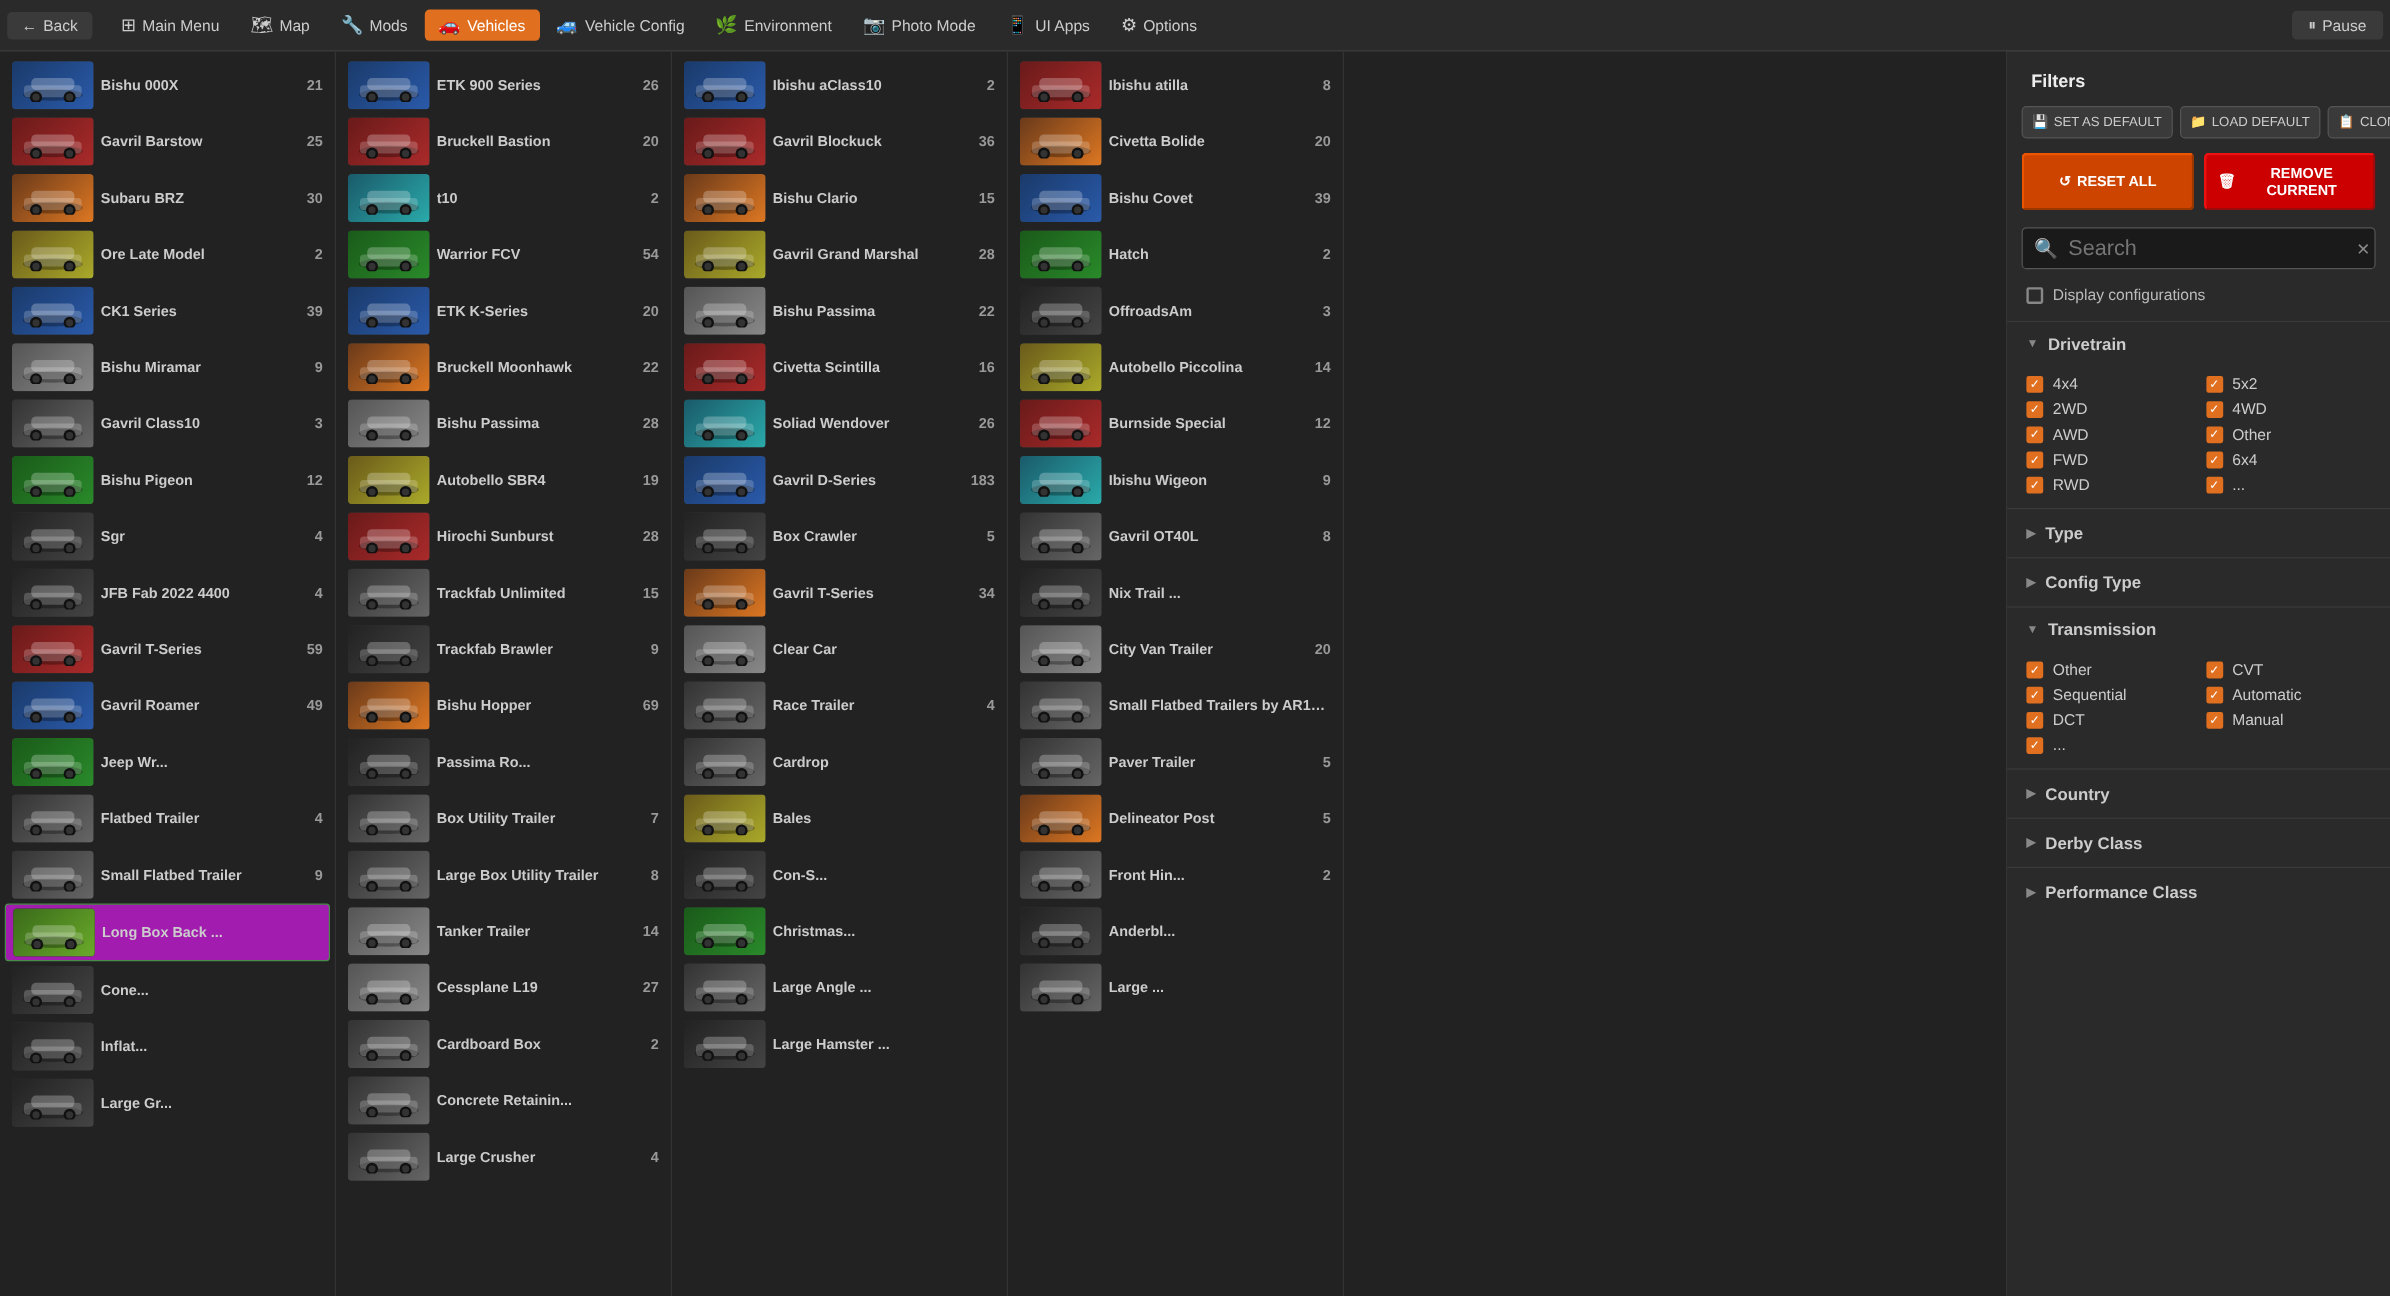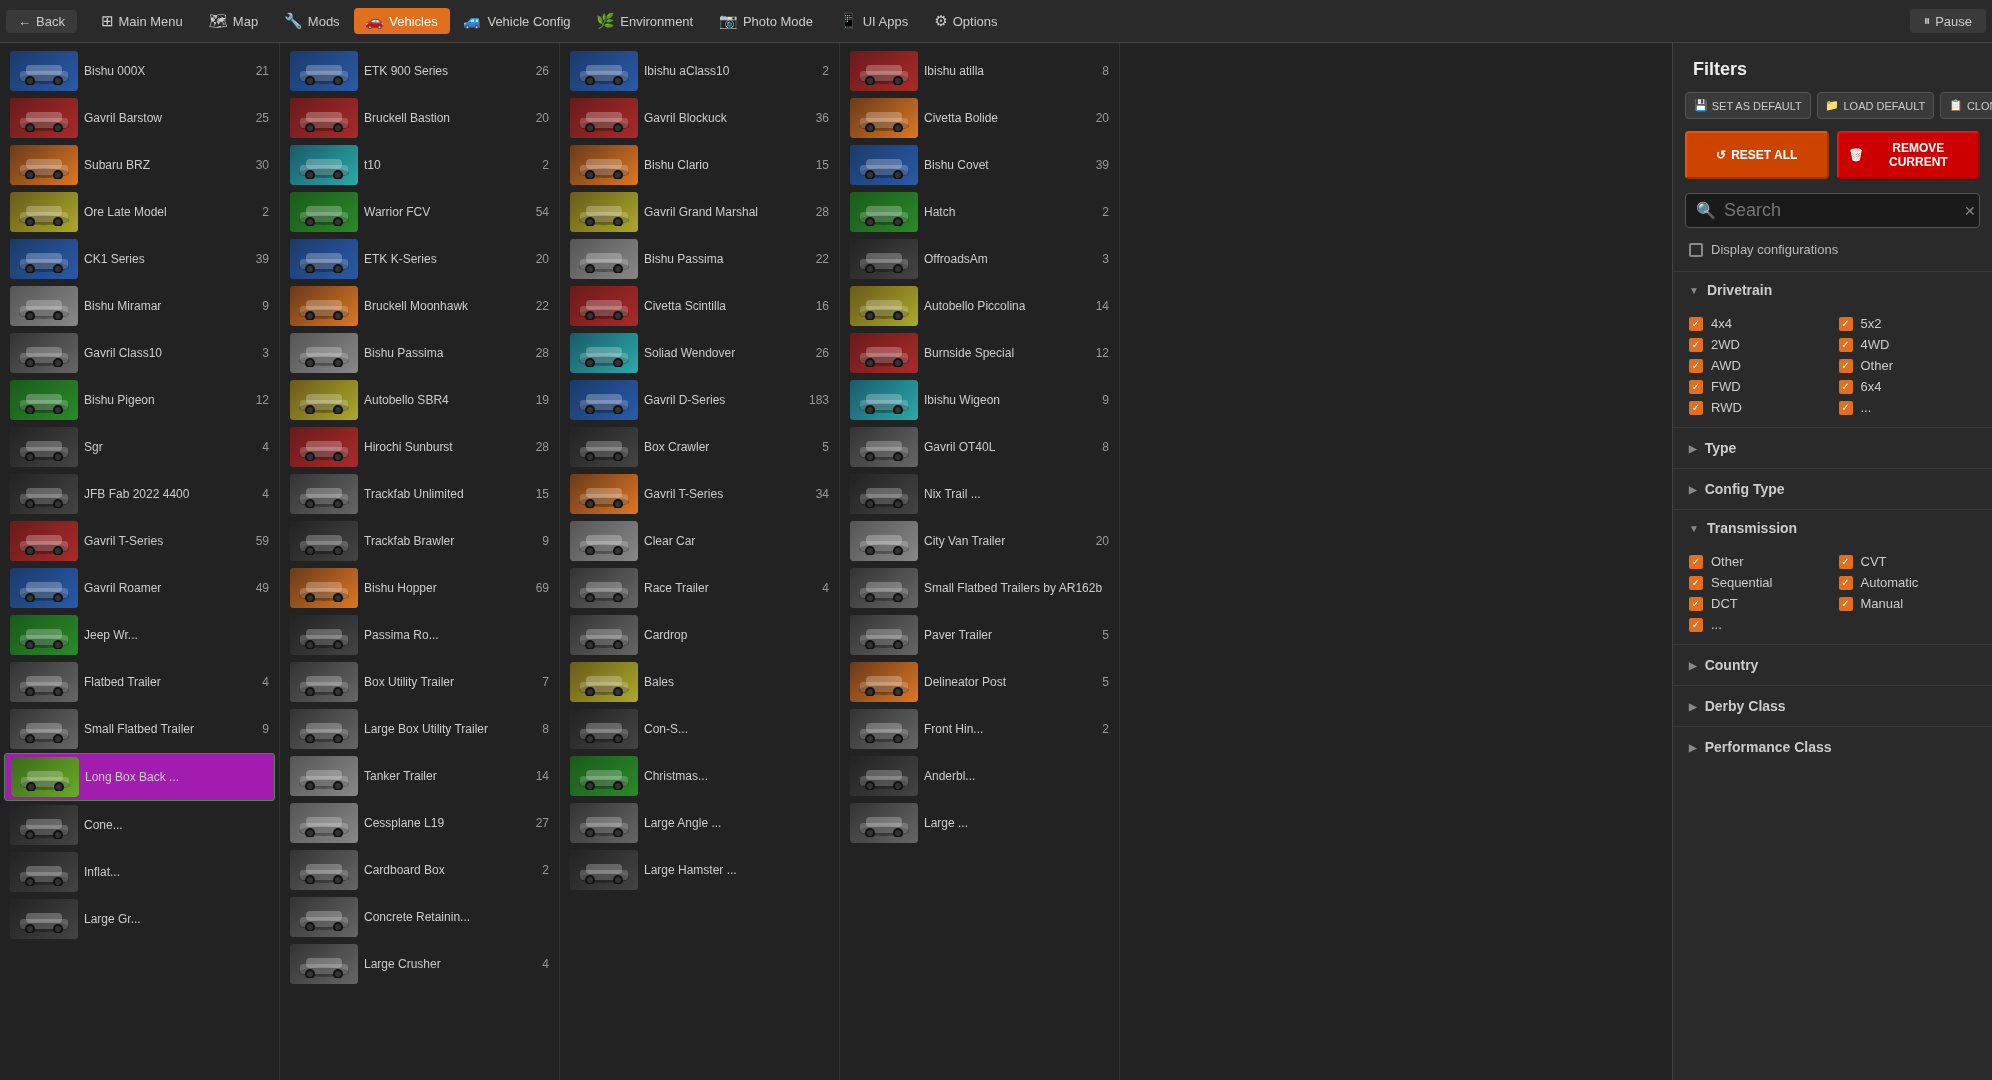--- a/index.html
+++ b/index.html
@@ -71,20 +71,21 @@
       width: 100%;
       height: calc(1080px - 43px);
     }
 
     
     #vehicle-area {
       flex: 1;
       display: flex;
       overflow: hidden;
       background: #222;
+      font-weight: bold;
     }
 
     .vehicle-col {
       width: 280px;
       overflow-y: auto;
       border-right: 1px solid #333;
       padding: 4px 0;
     }
     .vehicle-col::-webkit-scrollbar { width: 6px; }
     .vehicle-col::-webkit-scrollbar-track { background: #1a1a1a; }
@@ -152,21 +153,21 @@
       display: flex;
       flex-direction: column;
       overflow-y: auto;
       padding: 0 0 20px 0;
     }
     #filters-panel::-webkit-scrollbar { width: 6px; }
     #filters-panel::-webkit-scrollbar-track { background: #1a1a1a; }
     #filters-panel::-webkit-scrollbar-thumb { background: #555; border-radius: 3px; }
 
     #filters-title {
-      font-size: 18px;
+      font-size: 15px;
       font-weight: bold;
       color: #eee;
       padding: 16px 20px 12px;
     }
 
     .filters-top-row {
       display: flex;
       gap: 6px;
       padding: 0 12px 12px;
     }

